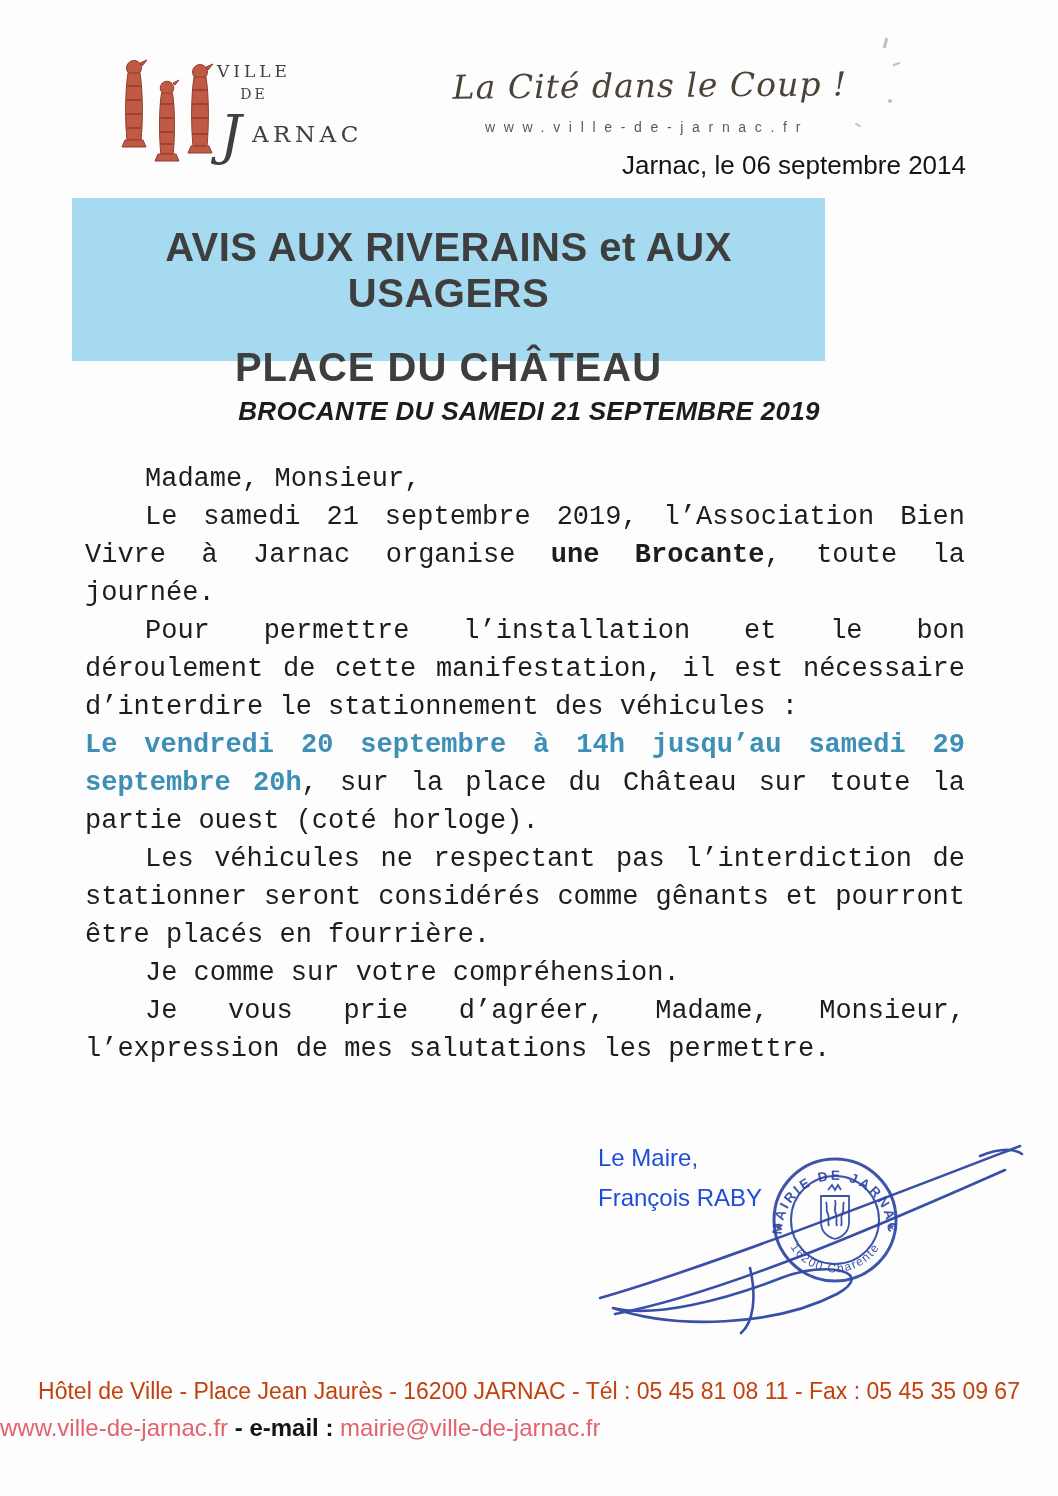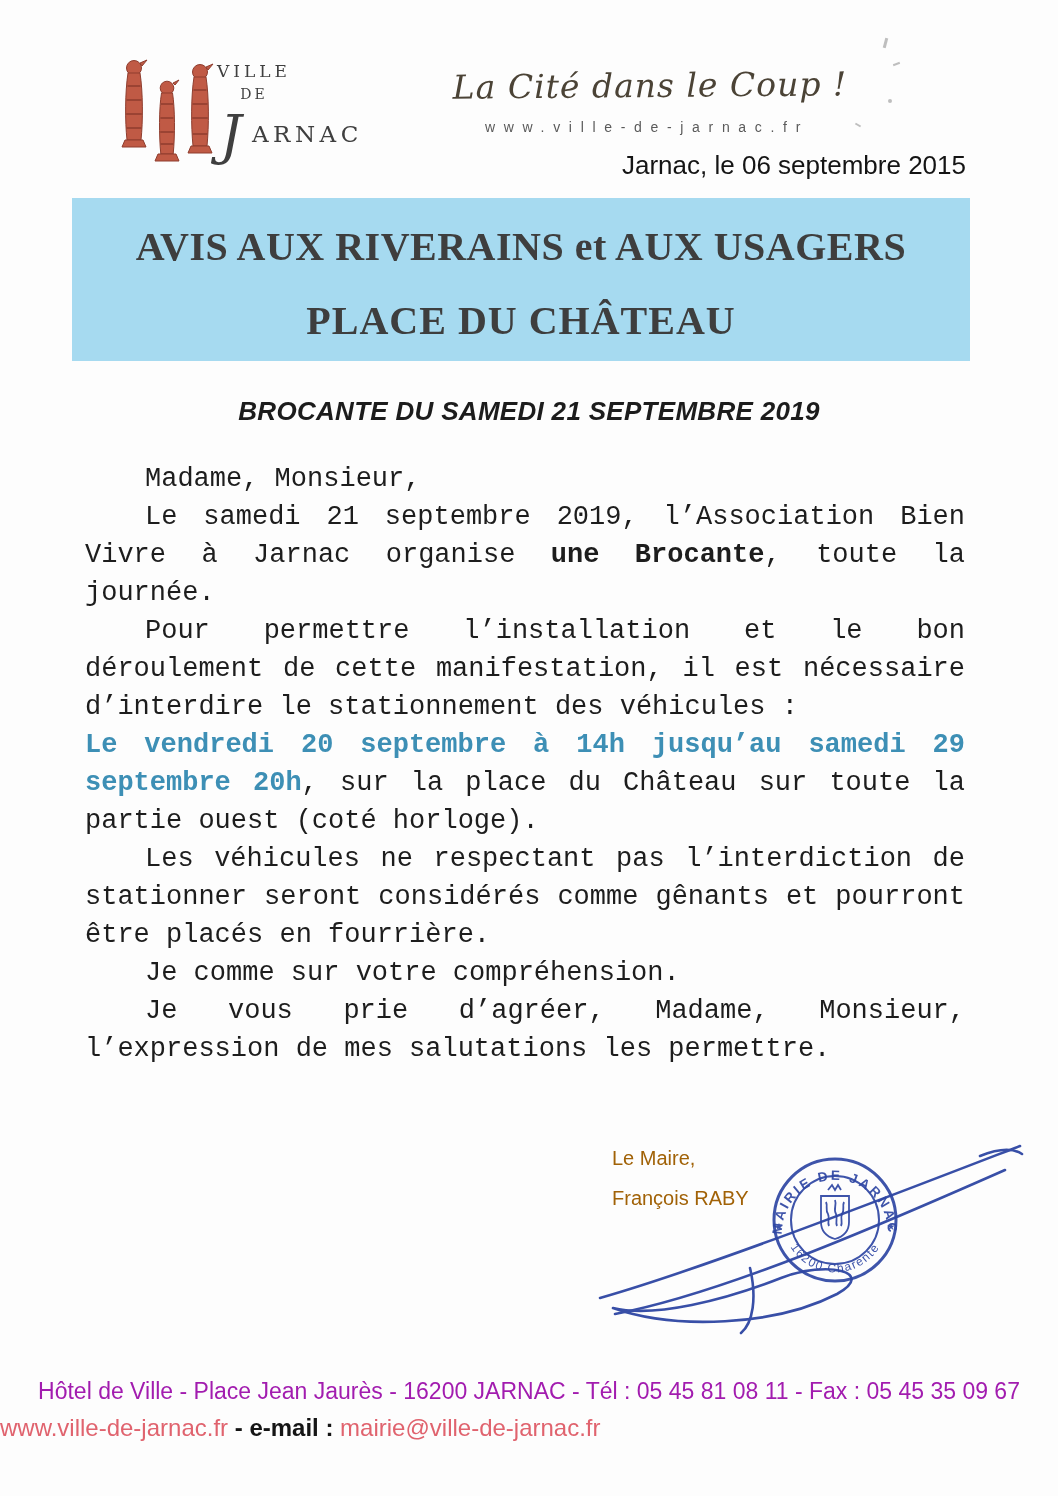--- a/index.html
+++ b/index.html
@@ -8,47 +8,47 @@
         color:var(--body_text,#1d1d1d);}
   
   .logo-svg{position:absolute;left:112px;top:52px;}
   .slogan{position:absolute;left:420px;top:66px;width:460px;text-align:center;
           font-family:"DejaVu Serif",serif;font-style:italic;font-size:33px;
           color:#4b4336;transform:rotate(-0.5deg);letter-spacing:1px;}
   .www-line{position:absolute;left:412px;top:119px;width:470px;text-align:center;
             font-size:14px;letter-spacing:0.62em;color:#5a5a5a;}
   .date-line{position:absolute;right:92px;top:150px;font-size:26px;color:#141414;}
   
-  .banner{position:absolute;left:72px;top:198px;width:898px;height:163px;
-          background:var(--banner_bg,#a6daf0);text-align:center;font-family:Liberation Serif, serif;}
+  .banner{position:absolute;left:72px;top:198px;width:753px;height:163px;
+          background:var(--banner_bg,#a6daf0);text-align:center;}
   .banner .l1{margin-top:26px;font-size:40px;font-weight:bold;
               color:var(--banner_text,#3e3e3e);letter-spacing:0.5px;line-height:46px;}
   .banner .l2{margin-top:28px;font-size:40px;font-weight:bold;
               color:var(--banner_text,#3e3e3e);letter-spacing:1px;line-height:46px;}
   .subtitle{position:absolute;left:0;top:396px;width:100%;text-align:center;
             font-size:26px;font-weight:bold;font-style:italic;color:#1c1c1c;
             letter-spacing:0.3px;}
   
   .body{position:absolute;left:85px;right:93px;top:460px;}
   .body p{margin:0;font-size:27px;line-height:38px;text-align:justify;font-family:Liberation Mono, monospace;}
   .indent{text-indent:60px;}
   .sal{margin-bottom:28px;}
   .p1{margin-bottom:34px;}
   .p2{margin-bottom:0;}
   .pblue{margin-bottom:4px;}
   .p4{margin-bottom:36px;}
   .p5{margin-bottom:22px;}
   .bold{font-weight:bold;}
   .blue{color:var(--highlight_blue,#3d8fb5);font-weight:bold;}
   
-  .sign-block{position:absolute;left:612px;top:1138px;font-size:20px;line-height:40px;color:#a16207;}
+  .sign-block{position:absolute;left:598px;top:1138px;font-size:24px;line-height:40px;color:#1d4ed8;}
   .stamp-svg{position:absolute;left:585px;top:1118px;}
   
   .footer1{position:absolute;left:0;top:1378px;width:100%;text-align:center;
-           font-size:23px;color:#a21caf;}
+           font-size:23px;color:#c2410c;}
   .footer2{position:absolute;left:0;top:1414px;width:100%;text-align:left;font-size:24px;}
   .footer2 .lnk{color:var(--footer_link_red,#e0636e);}
   .footer2 .sep{color:#151515;font-weight:600;}
   
   .speck{position:absolute;background:#8a8a8a;opacity:0.55;}
 </style>
 </head>
 <body style="--banner_bg: #a6daf0; --banner_text: #3e3e3e; --highlight_blue: #3d8fb5; --stamp_blue: #2e46a3; --footer_link_red: #e0636e; --logo_red: #c05a45; --body_text: #1d1d1d;">
 
 <div class="page">
@@ -77,21 +77,21 @@
     <g fill="#3f3f3f" font-family="DejaVu Serif, serif">
       <text x="142" y="25" text-anchor="middle" font-size="17" letter-spacing="4" style="text-transform:uppercase">Ville</text>
       <text x="142" y="47" text-anchor="middle" font-size="14" letter-spacing="3" style="text-transform:uppercase">de</text>
       <text x="108" y="102" font-size="54" font-style="italic">J</text>
       <text x="140" y="90" font-size="23" letter-spacing="4.5" style="text-transform:uppercase">arnac</text>
     </g>
   </svg>
 
   <div class="slogan">La Cité dans le Coup !</div>
   <div class="www-line">www.ville-de-jarnac.fr</div>
-  <div class="date-line">Jarnac, le 06 septembre 2015</div>
+  <div class="date-line">Jarnac, le 06 septembre 2014</div>
 
   <div class="banner">
     <div class="l1">AVIS AUX RIVERAINS et AUX USAGERS</div>
     <div class="l2">PLACE DU CHÂTEAU</div>
   </div>
 
   <div class="subtitle">BROCANTE DU SAMEDI 21 SEPTEMBRE 2019</div>
 
   <div class="body">
     <p class="indent sal">Madame, Monsieur,</p>

